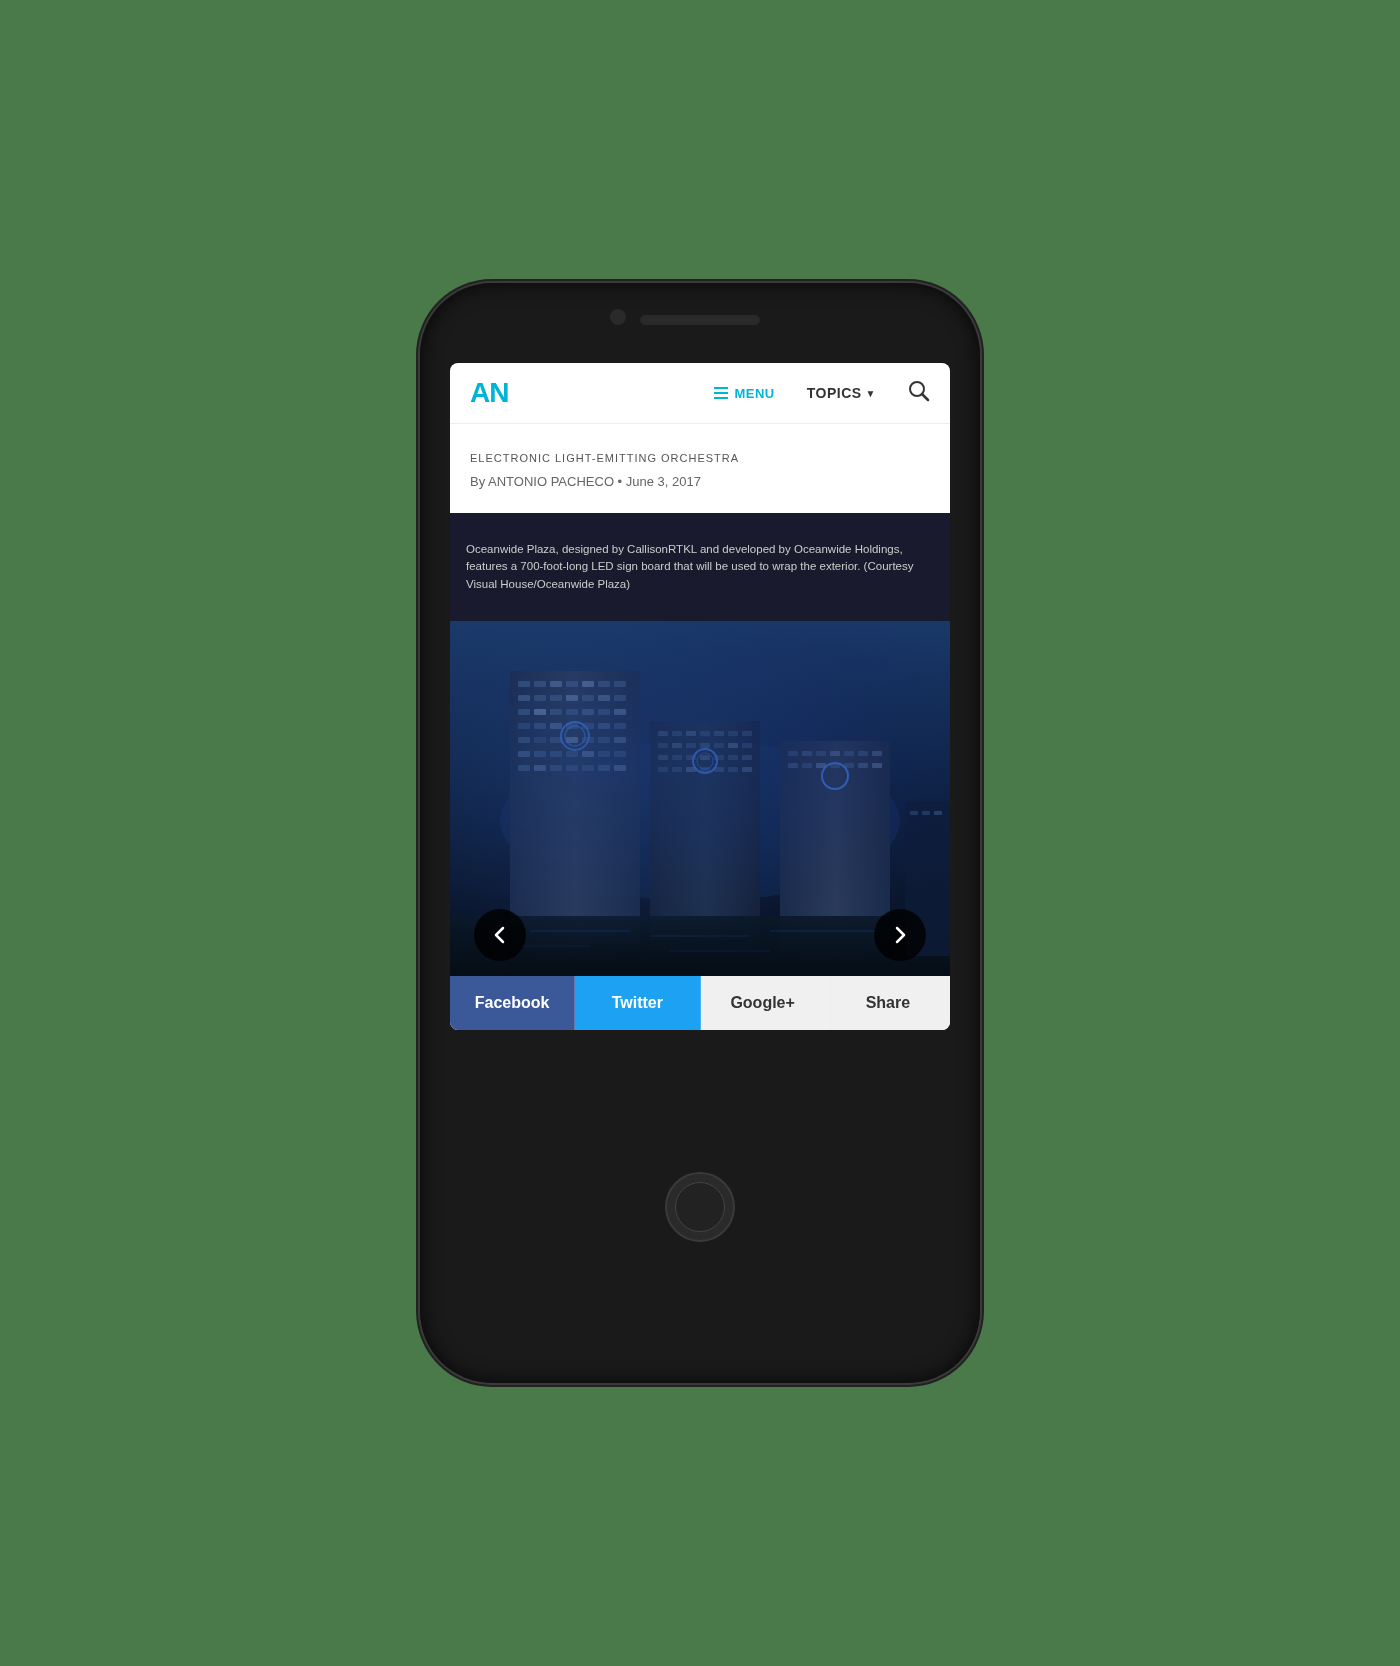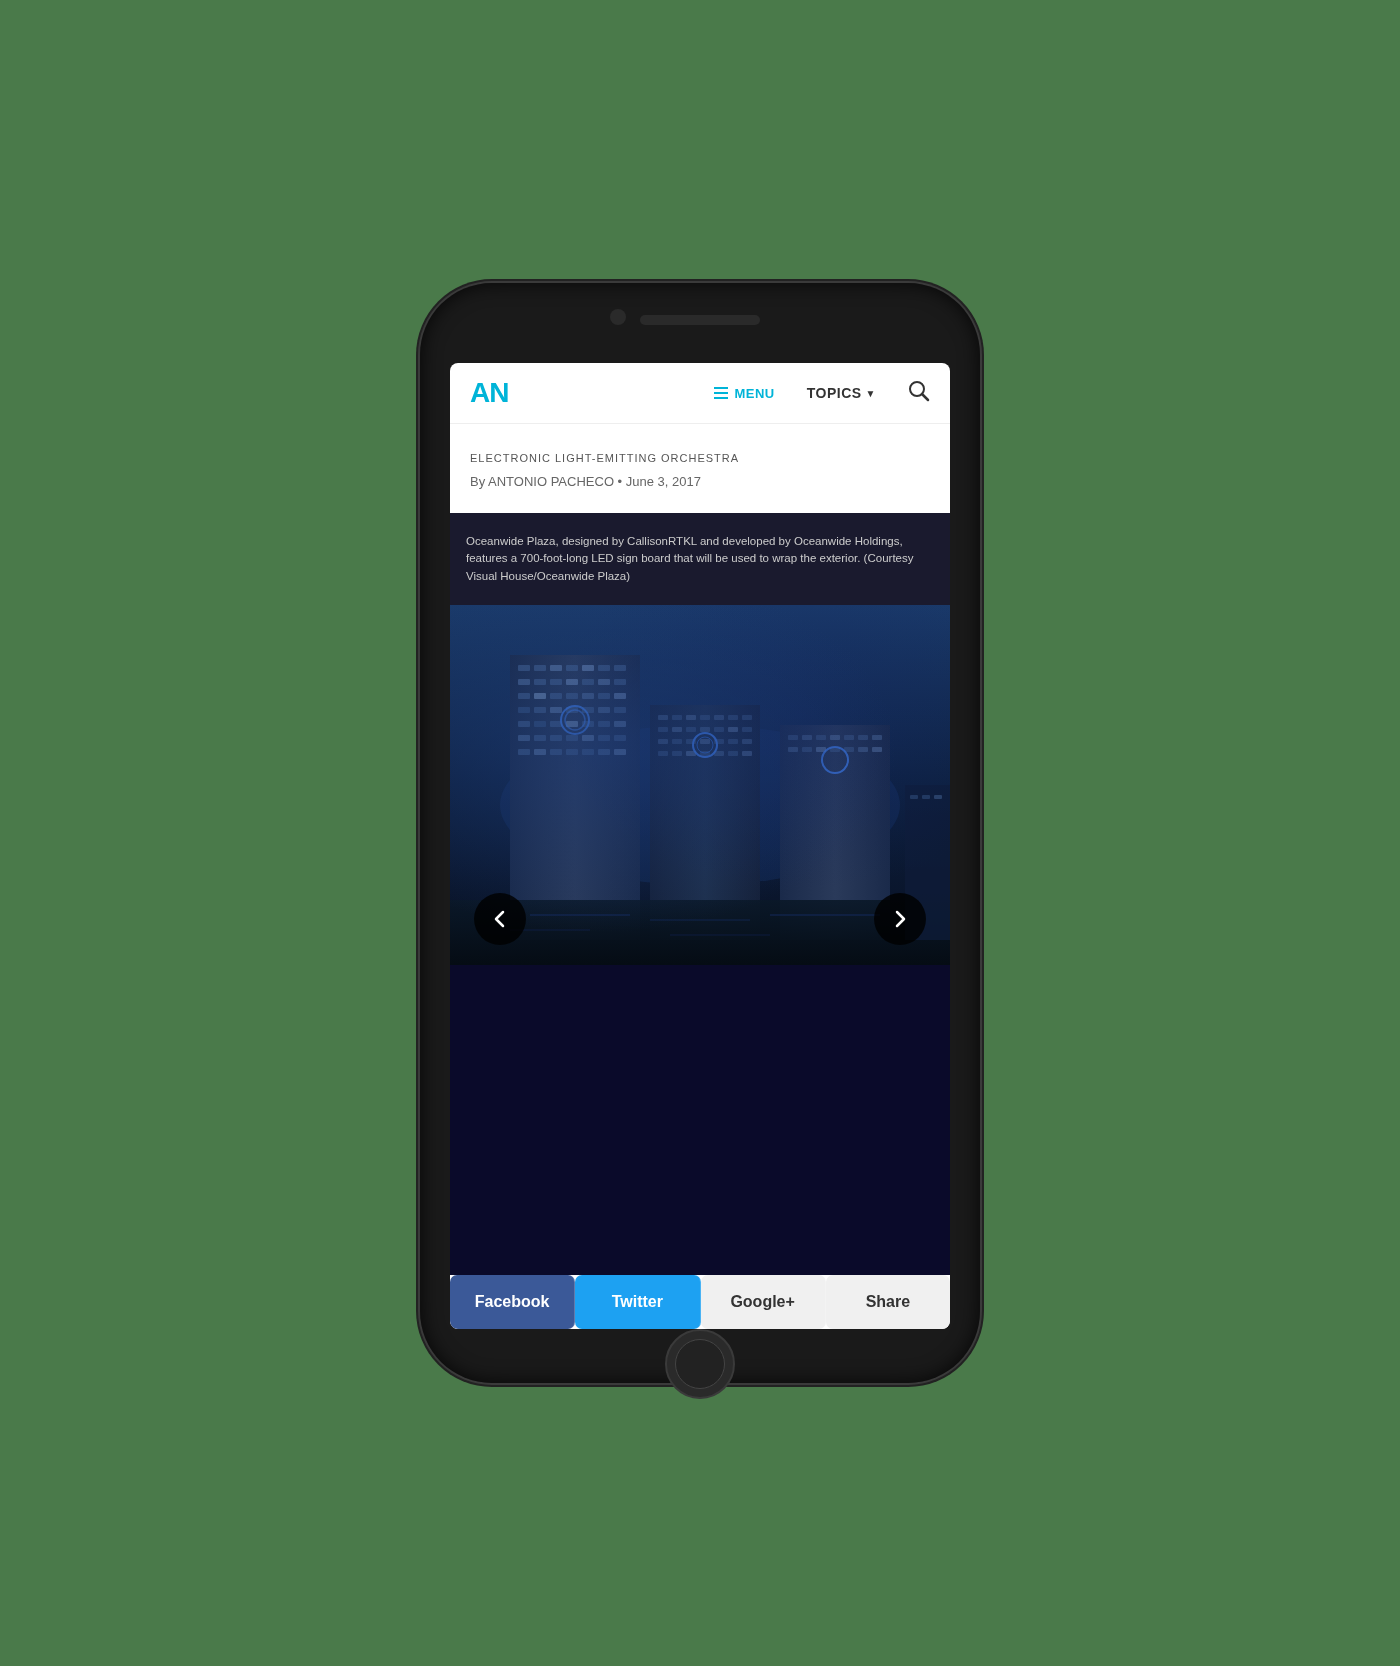--- a/index.html
+++ b/index.html
@@ -49,21 +49,21 @@
       background: #2a2a2a;
       border-radius: 50%;
       position: absolute;
       top: 26px;
       left: 50%;
       margin-left: -90px;
     }
 
     .phone-screen {
       width: 500px;
-      height: 966px;
+      height: 667px;
       background: #eab308;
       border-radius: 8px;
       overflow: hidden;
       position: relative;
       flex-shrink: 0;
     }
 
     .phone-bottom-bar {
       width: 100%;
       flex: 1;
@@ -204,21 +204,21 @@
       background: #0a0a2a;
       flex: 1;
       position: relative;
       overflow: hidden;
     }
 
     .image-caption {
       background: #1a1a2e;
       color: #ccc;
       font-size: 11.5px;
-      padding: 20px 16px;
+      padding: 28px 16px;
       line-height: 1.5;
     }
 
     .building-image {
       width: 100%;
       height: 360px;
       background: linear-gradient(180deg, #1a2a5a 0%, #0d1a3a 30%, #0a1020 60%, #050810 100%);
       position: relative;
       overflow: hidden;
     }
@@ -255,21 +255,20 @@
     }
 
     .social-btn {
       flex: 1;
       padding: 18px 8px;
       text-align: center;
       font-size: 16px;
       font-weight: bold;
       cursor: pointer;
       border-right: 1px solid rgba(255,255,255,0.2);
-      border-radius: 7px;
     }
 
     .social-btn:last-child {
       border-right: none;
     }
 
     .social-btn.facebook {
       background: #3b5998;
       color: #fff;
     }

